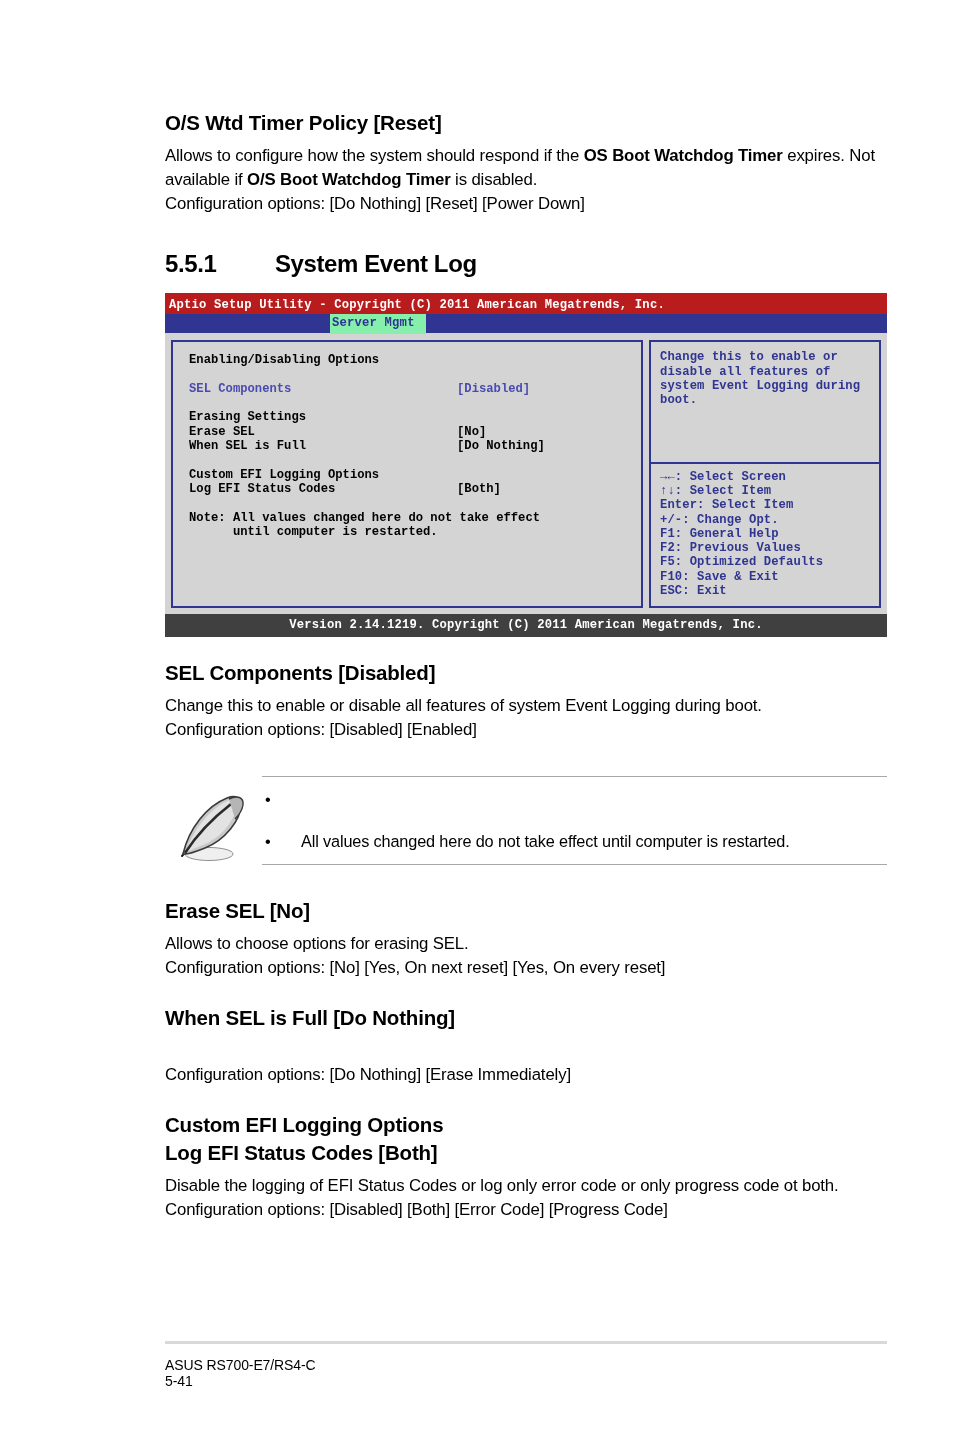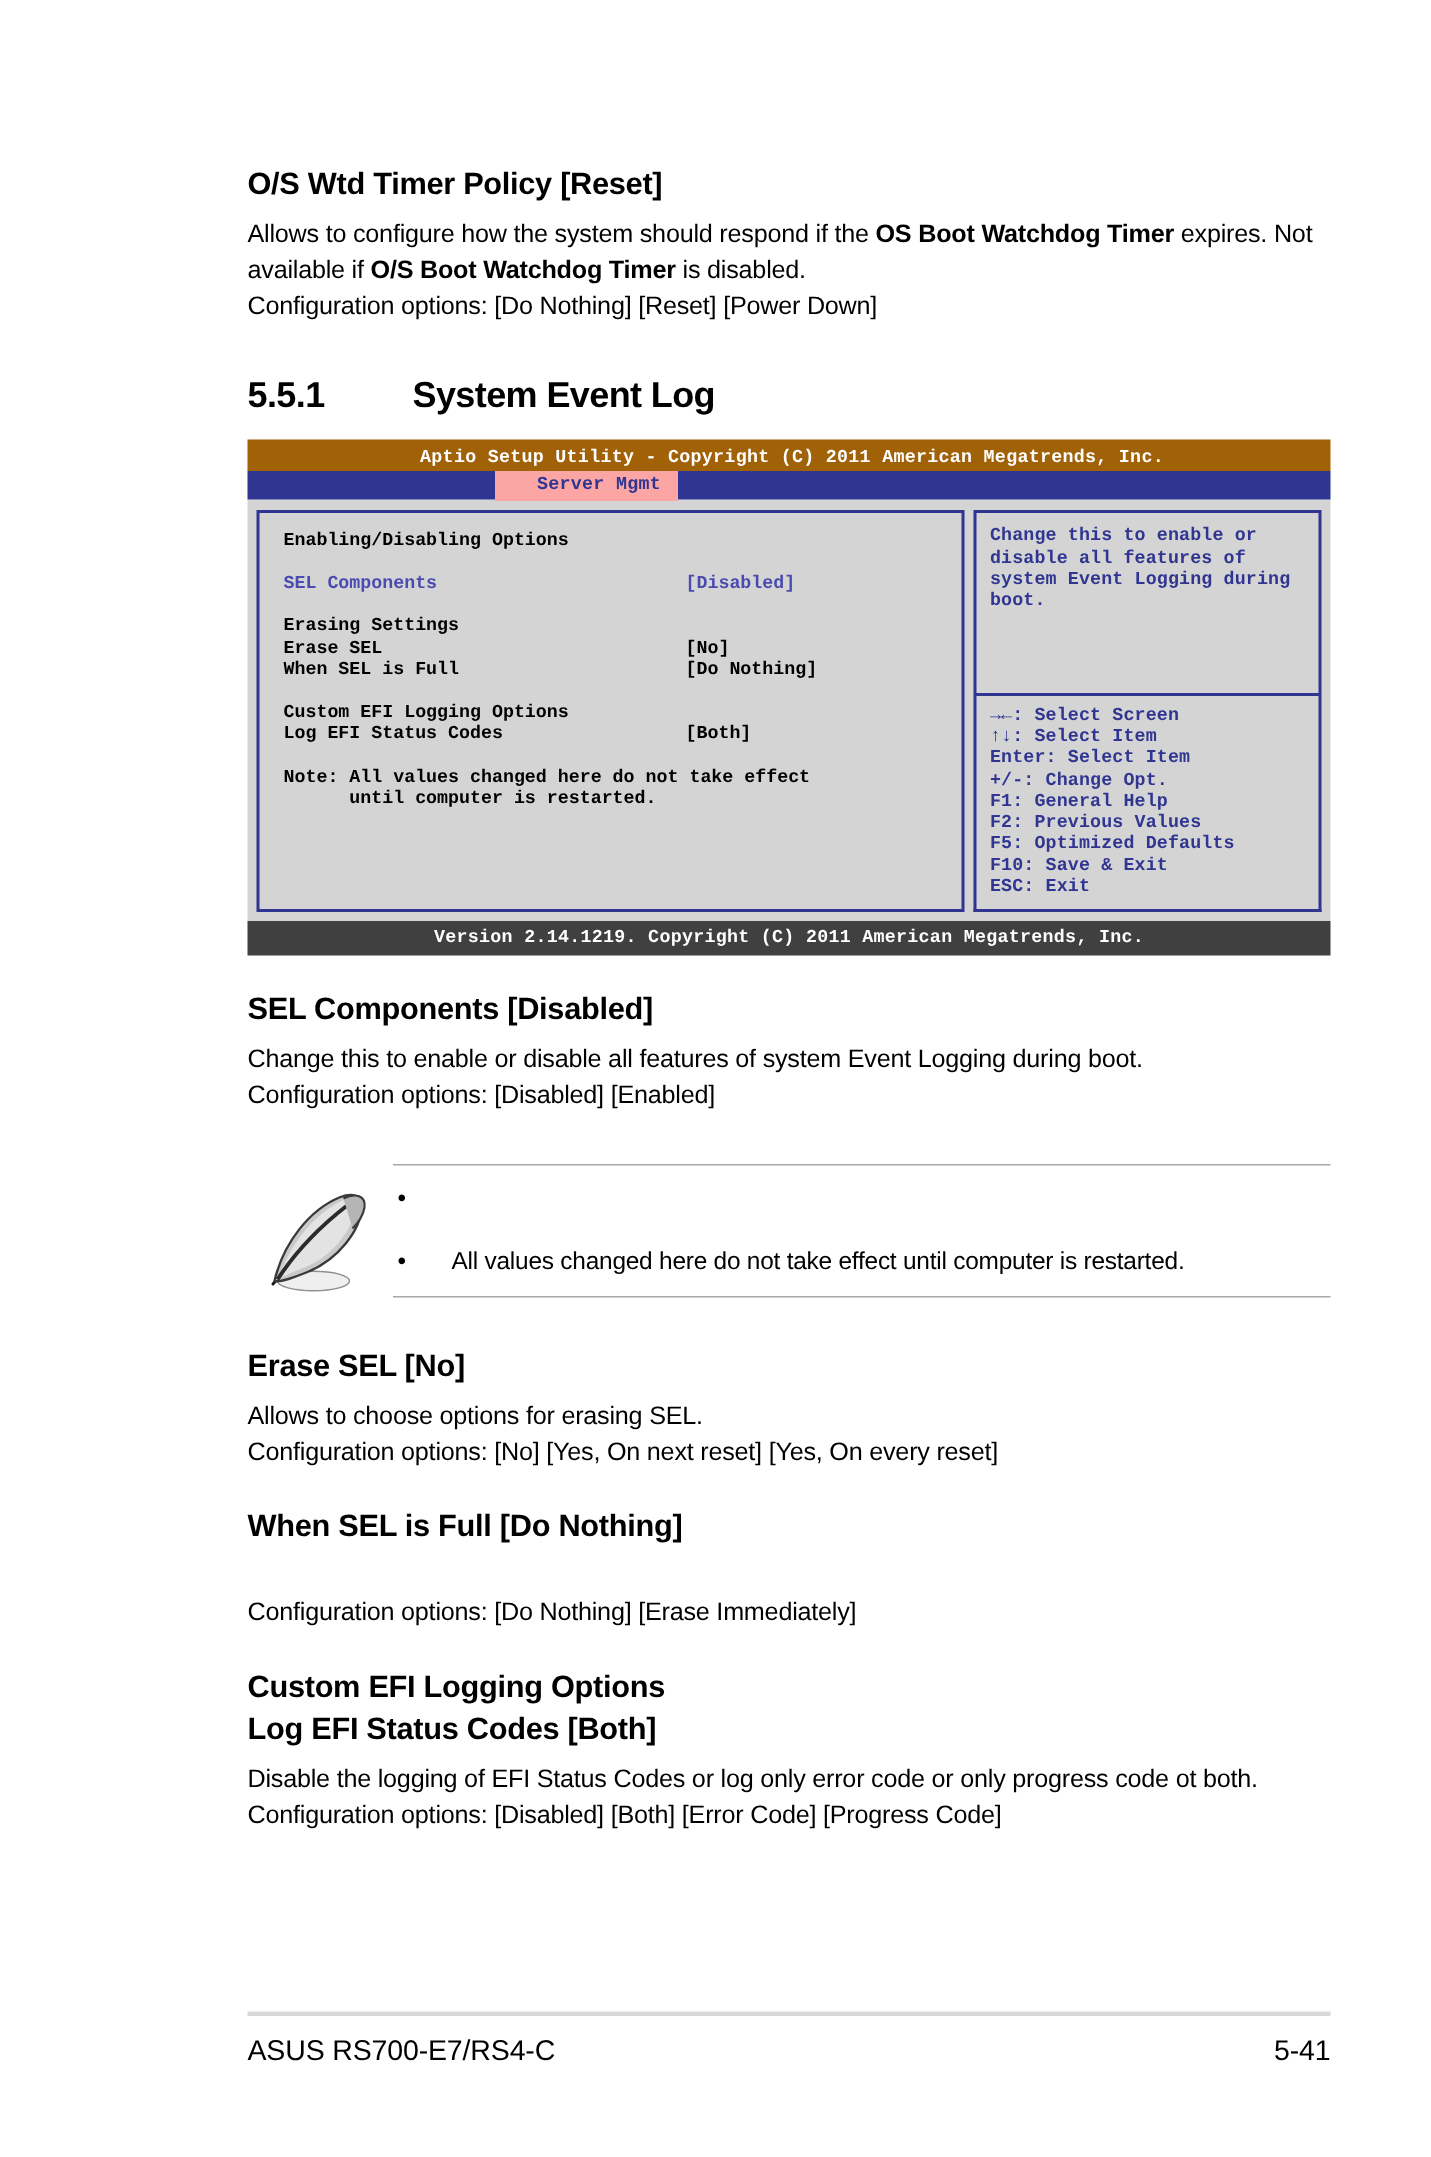--- a/index.html
+++ b/index.html
@@ -68,40 +68,40 @@
   .bios {
     width: 722px;
     margin: 0;
     font-family: "Liberation Mono", "DejaVu Sans Mono", monospace;
     font-size: 12.2px;
     line-height: 14.3px;
     background: #ffffff;
     -webkit-font-smoothing: none;
   }
   .bios-titlebar {
-    background: #a16207;
+    background: #b91c1c;
     color: #ffffff;
-    text-align: center;
+    text-align: left;
     font-weight: bold;
     padding: 5px 0 2px 4px;
     letter-spacing: 0.2px;
   }
   .bios-tabrow {
     background: #2f3590;
     height: 19px;
     position: relative;
   }
   .bios-tab {
     position: absolute;
     left: 165px;
     top: 0px;
-    background: #fca5a5;
+    background: #86efac;
     color: #2f3590;
     font-weight: bold;
-    padding: 2px 11px 3px 28px;
+    padding: 2px 11px 3px 2px;
     letter-spacing: 0.2px;
   }
   .bios-body {
     background: #d4d4d4;
     display: flex;
     padding: 7px 6px 6px 6px;
     box-sizing: border-box;
     height: 281px;
   }
   .bios-left {
@@ -207,22 +207,23 @@
   .footer-rule {
     height: 3px;
     background: #d9d9d9;
     width: 722px;
   }
   .footer-row {
     display: flex;
     justify-content: space-between;
     align-items: baseline;
     margin-top: 13px;
-    font-size: 19px;
+    font-size: 14px;
     letter-spacing: -0.1px;
+    flex-direction: column;
   }
 </style>
 </head>
 <body>
 
 <div class="page">
 
   <div class="content">
 
     <h3 class="sec-head">O/S Wtd Timer Policy [Reset]</h3>

